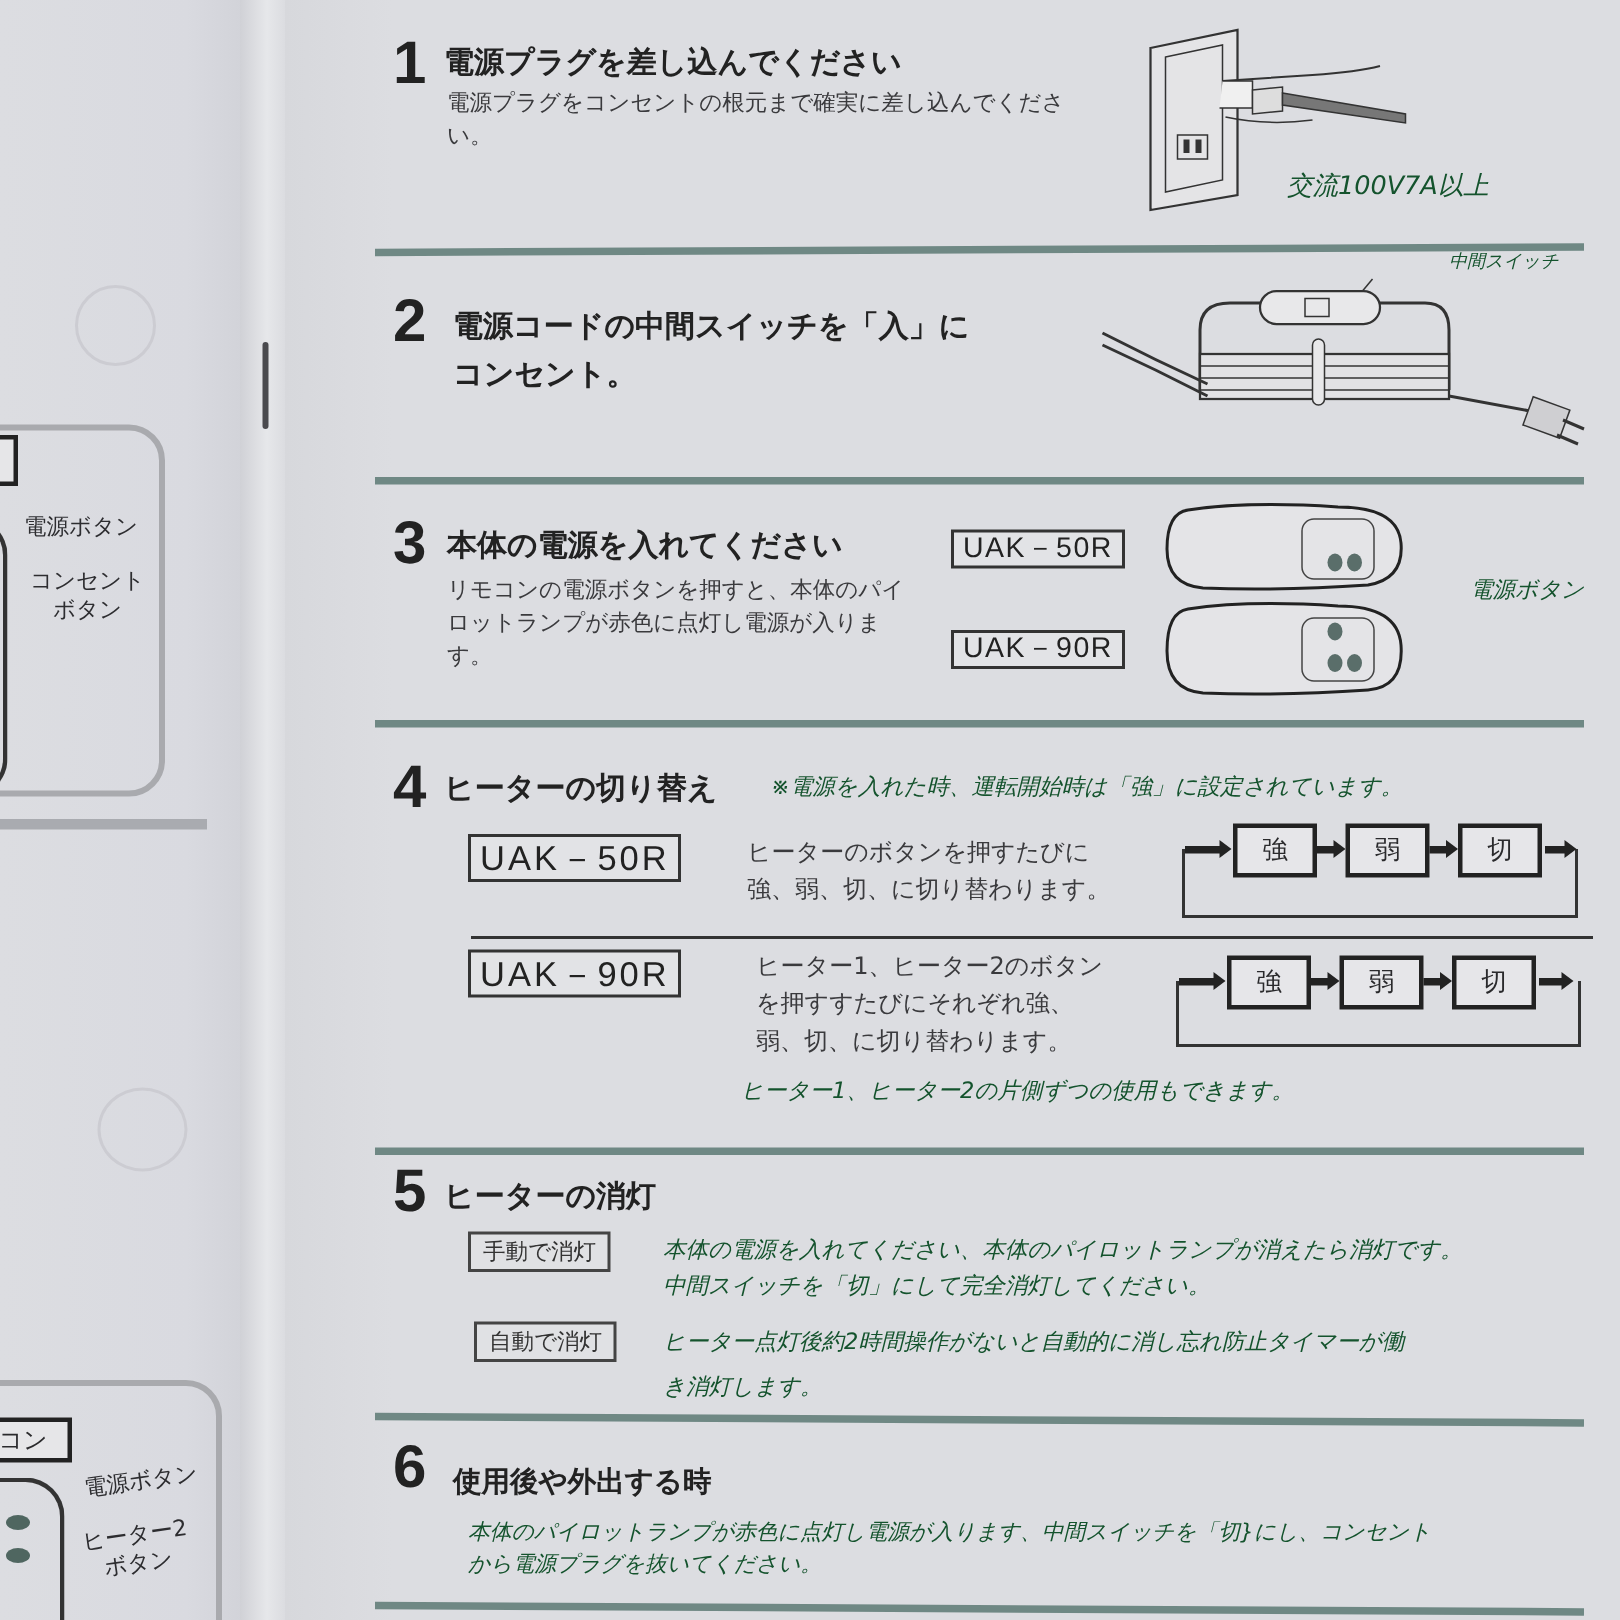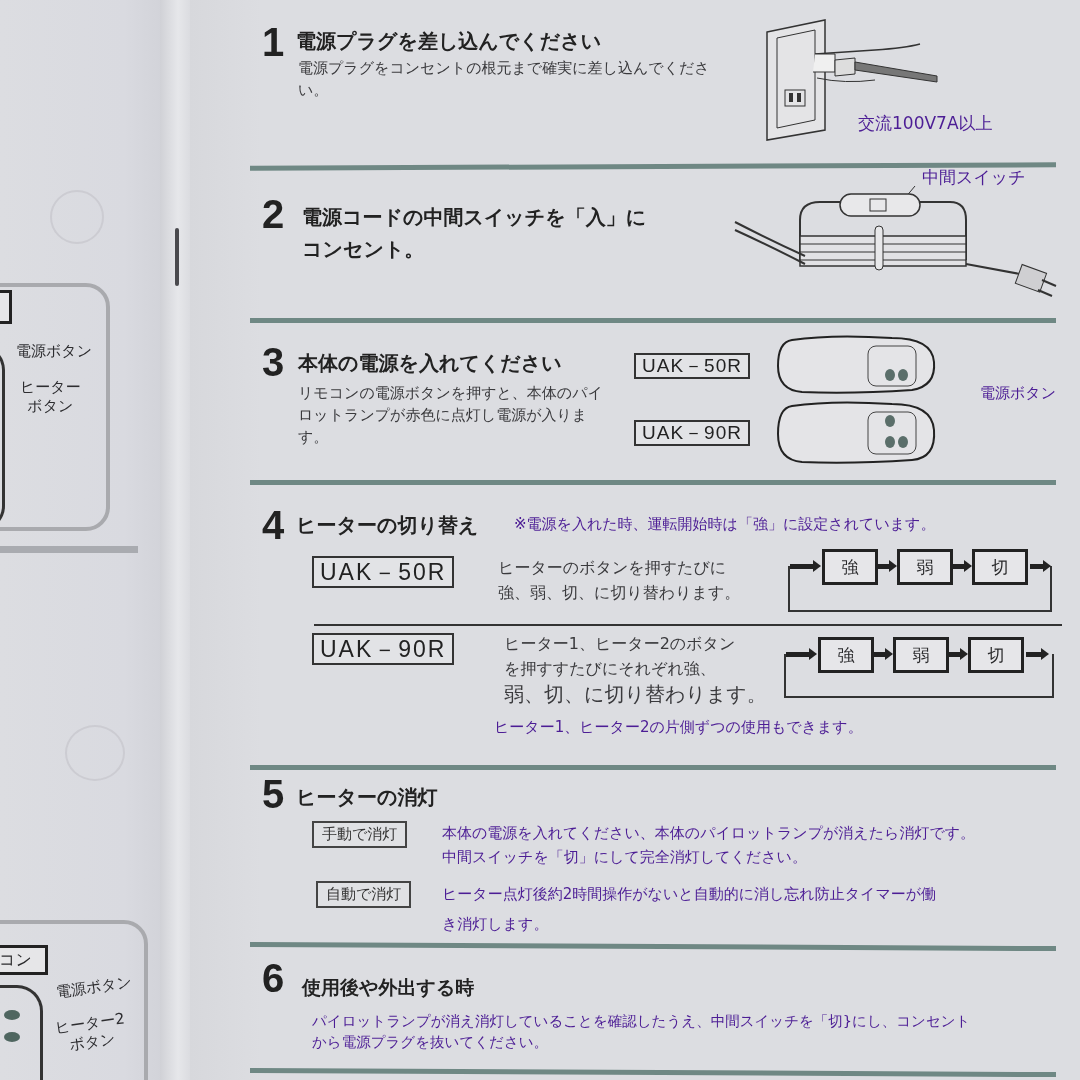--- a/index.html
+++ b/index.html
@@ -29,21 +29,21 @@
     position:absolute; border:3px solid #222; background:#e6e6e8; font-weight:bold; font-size:16px;
   }
   .left-rule { position:absolute; height:7px; background:#a9abb0; }
   .faint-circle { position:absolute; border:2px solid #ccccd2; border-radius:50%; }
 
   .divider { position:absolute; height:5px; background:#6f8884; left:250px; width:806px; }
 
   .step-num { position:absolute; font-weight:bold; font-size:40px; line-height:1; color:#222; font-family:"Liberation Sans", sans-serif; }
   .step-title { position:absolute; font-weight:bold; font-size:20px; color:#222; white-space:nowrap; }
   .body-text { position:absolute; font-size:15px; line-height:22px; color:#3a3a3d; }
-  .note { position:absolute; font-size:15px; color:#4c1d95; white-space:nowrap; }
+  .note { position:absolute; font-size:15px; color:#14532d; white-space:nowrap;font-style:italic; }
 
   .model-tag {
     position:absolute; border:2px solid #333; background:#e2e3e6;
     font-family:"Liberation Sans", sans-serif; font-size:19px; letter-spacing:1px;
     padding:0 6px; line-height:22px; color:#222;
   }
   .model-tag.lg { font-size:23px; line-height:28px; letter-spacing:2px; }
   .state-box {
     position:absolute; width:50px; height:30px; border:3px solid #222; background:#e6e6e9;
     font-size:17px; text-align:center; line-height:30px;
@@ -63,21 +63,21 @@
 <body>
 
 <div class="left-page">
   <div class="faint-circle" style="left:50px;top:190px;width:50px;height:50px;"></div>
   <div class="faint-circle" style="left:65px;top:725px;width:56px;height:52px;"></div>
 
   <div class="left-box" style="left:-40px;top:283px;width:142px;height:240px;"></div>
   <div class="left-tag" style="left:-6px;top:290px;width:12px;height:28px;"></div>
   <div style="position:absolute;left:-20px;top:345px;width:22px;height:180px;border:3px solid #333;border-left:none;border-radius:0 30px 30px 0;"></div>
   <div class="left-label" style="left:16px;top:342px;">電源ボタン</div>
-  <div class="left-label" style="left:20px;top:378px;white-space:pre;text-align:center;">ヒーター
+  <div class="left-label" style="left:20px;top:378px;white-space:pre;text-align:center;">コンセント
 ボタン</div>
   <div class="left-rule" style="left:0;top:546px;width:138px;"></div>
 
   <div class="left-box" style="left:-40px;top:920px;width:180px;height:220px;"></div>
   <div class="left-tag" style="left:-4px;top:945px;width:46px;height:24px;font-weight:normal;font-size:16px;line-height:24px;">コン</div>
   <div style="position:absolute;left:-10px;top:985px;width:50px;height:110px;border:3px solid #333;border-left:none;border-radius:0 26px 0 0;">
     <div style="position:absolute;left:14px;top:22px;width:16px;height:10px;border-radius:50%;background:#4f6660;"></div>
     <div style="position:absolute;left:14px;top:44px;width:16px;height:10px;border-radius:50%;background:#4f6660;"></div>
   </div>
   <div class="left-label" style="left:56px;top:978px;transform:rotate(-8deg);">電源ボタン</div>
@@ -106,21 +106,21 @@
   <path d="M100 50 L182 64 L182 70 L100 58 Z" fill="#777" stroke="#333"></path>
   <path d="M62 66 Q90 72 120 68" stroke="#333" fill="none"></path>
 </svg>
 <div class="note" style="left:858px;top:112px;font-size:17px;">交流100V7A以上</div>
 
 <div class="divider" style="top:164px;transform:rotate(-0.25deg);"></div>
 
 <div class="step-num" style="left:262px;top:194px;">2</div>
 <div class="step-title" style="left:302px;top:204px;">電源コードの中間スイッチを「入」に</div>
 <div class="step-title" style="left:302px;top:236px;">コンセント。</div>
-<div class="note" style="left:922px;top:166px;font-size:17px;">中間スイッチ</div>
+<div class="note" style="left:966px;top:166px;font-size:12px;">中間スイッチ</div>
 <svg style="position:absolute;left:730px;top:180px;" width="330" height="130" viewBox="0 0 330 130">
   <line x1="185" y1="6" x2="165" y2="30" stroke="#333"></line>
   <path d="M70 80 L70 40 Q70 22 90 22 L220 22 Q236 22 236 40 L236 80" fill="none" stroke="#333" stroke-width="2"></path>
   <rect x="110" y="14" width="80" height="22" rx="11" fill="#e8e8ea" stroke="#333" stroke-width="1.5"></rect>
   <rect x="140" y="19" width="16" height="12" fill="none" stroke="#333"></rect>
   <rect x="70" y="56" width="166" height="30" fill="#e2e2e5" stroke="#333" stroke-width="1.5"></rect>
   <line x1="70" y1="64" x2="236" y2="64" stroke="#333"></line>
     <line x1="70" y1="72" x2="236" y2="72" stroke="#333"></line>
     <line x1="70" y1="80" x2="236" y2="80" stroke="#333"></line>
   <rect x="145" y="46" width="8" height="44" rx="4" fill="#e8e8ea" stroke="#333"></rect>
@@ -169,21 +169,21 @@
 <div class="state-box" style="left:897px;top:549px;">弱</div>
 <div class="arrow" style="left:953px;top:564px;width:12px;"></div>
 <div class="state-box" style="left:972px;top:549px;">切</div>
 <div class="arrow" style="left:1030px;top:564px;width:14px;"></div>
 
 <div class="thin-rule" style="left:314px;top:624px;width:748px;"></div>
 
 <div class="model-tag lg" style="left:312px;top:633px;">UAK－90R</div>
 <div class="body-text" style="left:504px;top:633px;white-space:nowrap;font-size:16px;">ヒーター1、ヒーター2のボタン</div>
 <div class="body-text" style="left:504px;top:658px;white-space:nowrap;font-size:16px;">を押すすたびにそれぞれ強、</div>
-<div class="body-text" style="left:504px;top:683px;white-space:nowrap;font-size:20px;">弱、切、に切り替わります。</div>
+<div class="body-text" style="left:504px;top:683px;white-space:nowrap;font-size:16px;">弱、切、に切り替わります。</div>
 
 <div class="loop" style="left:784px;top:654px;width:266px;height:42px;"></div>
 <div class="arrow" style="left:786px;top:652px;width:24px;"></div>
 <div class="state-box" style="left:818px;top:637px;">強</div>
 <div class="arrow" style="left:874px;top:652px;width:12px;"></div>
 <div class="state-box" style="left:893px;top:637px;">弱</div>
 <div class="arrow" style="left:949px;top:652px;width:12px;"></div>
 <div class="state-box" style="left:968px;top:637px;">切</div>
 <div class="arrow" style="left:1026px;top:652px;width:16px;"></div>
 
@@ -197,16 +197,16 @@
 <div class="note" style="left:442px;top:824px;">本体の電源を入れてください、本体のパイロットランプが消えたら消灯です。</div>
 <div class="note" style="left:442px;top:848px;">中間スイッチを「切」にして完全消灯してください。</div>
 <div class="sub-tag" style="left:316px;top:881px;">自動で消灯</div>
 <div class="note" style="left:442px;top:885px;">ヒーター点灯後約2時間操作がないと自動的に消し忘れ防止タイマーが働</div>
 <div class="note" style="left:442px;top:915px;">き消灯します。</div>
 
 <div class="divider" style="top:944px;transform:rotate(0.3deg);"></div>
 
 <div class="step-num" style="left:262px;top:958px;">6</div>
 <div class="step-title" style="left:302px;top:975px;font-size:19px;">使用後や外出する時</div>
-<div class="note" style="left:312px;top:1012px;font-size:14.5px;">パイロットランプが消え消灯していることを確認したうえ、中間スイッチを「切}にし、コンセント</div>
+<div class="note" style="left:312px;top:1012px;font-size:14.5px;">本体のパイロットランプが赤色に点灯し電源が入ります、中間スイッチを「切}にし、コンセント</div>
 <div class="note" style="left:312px;top:1033px;font-size:14.5px;">から電源プラグを抜いてください。</div>
 
 <div class="divider" style="top:1070px;transform:rotate(0.3deg);"></div>
 
 </body></html>

